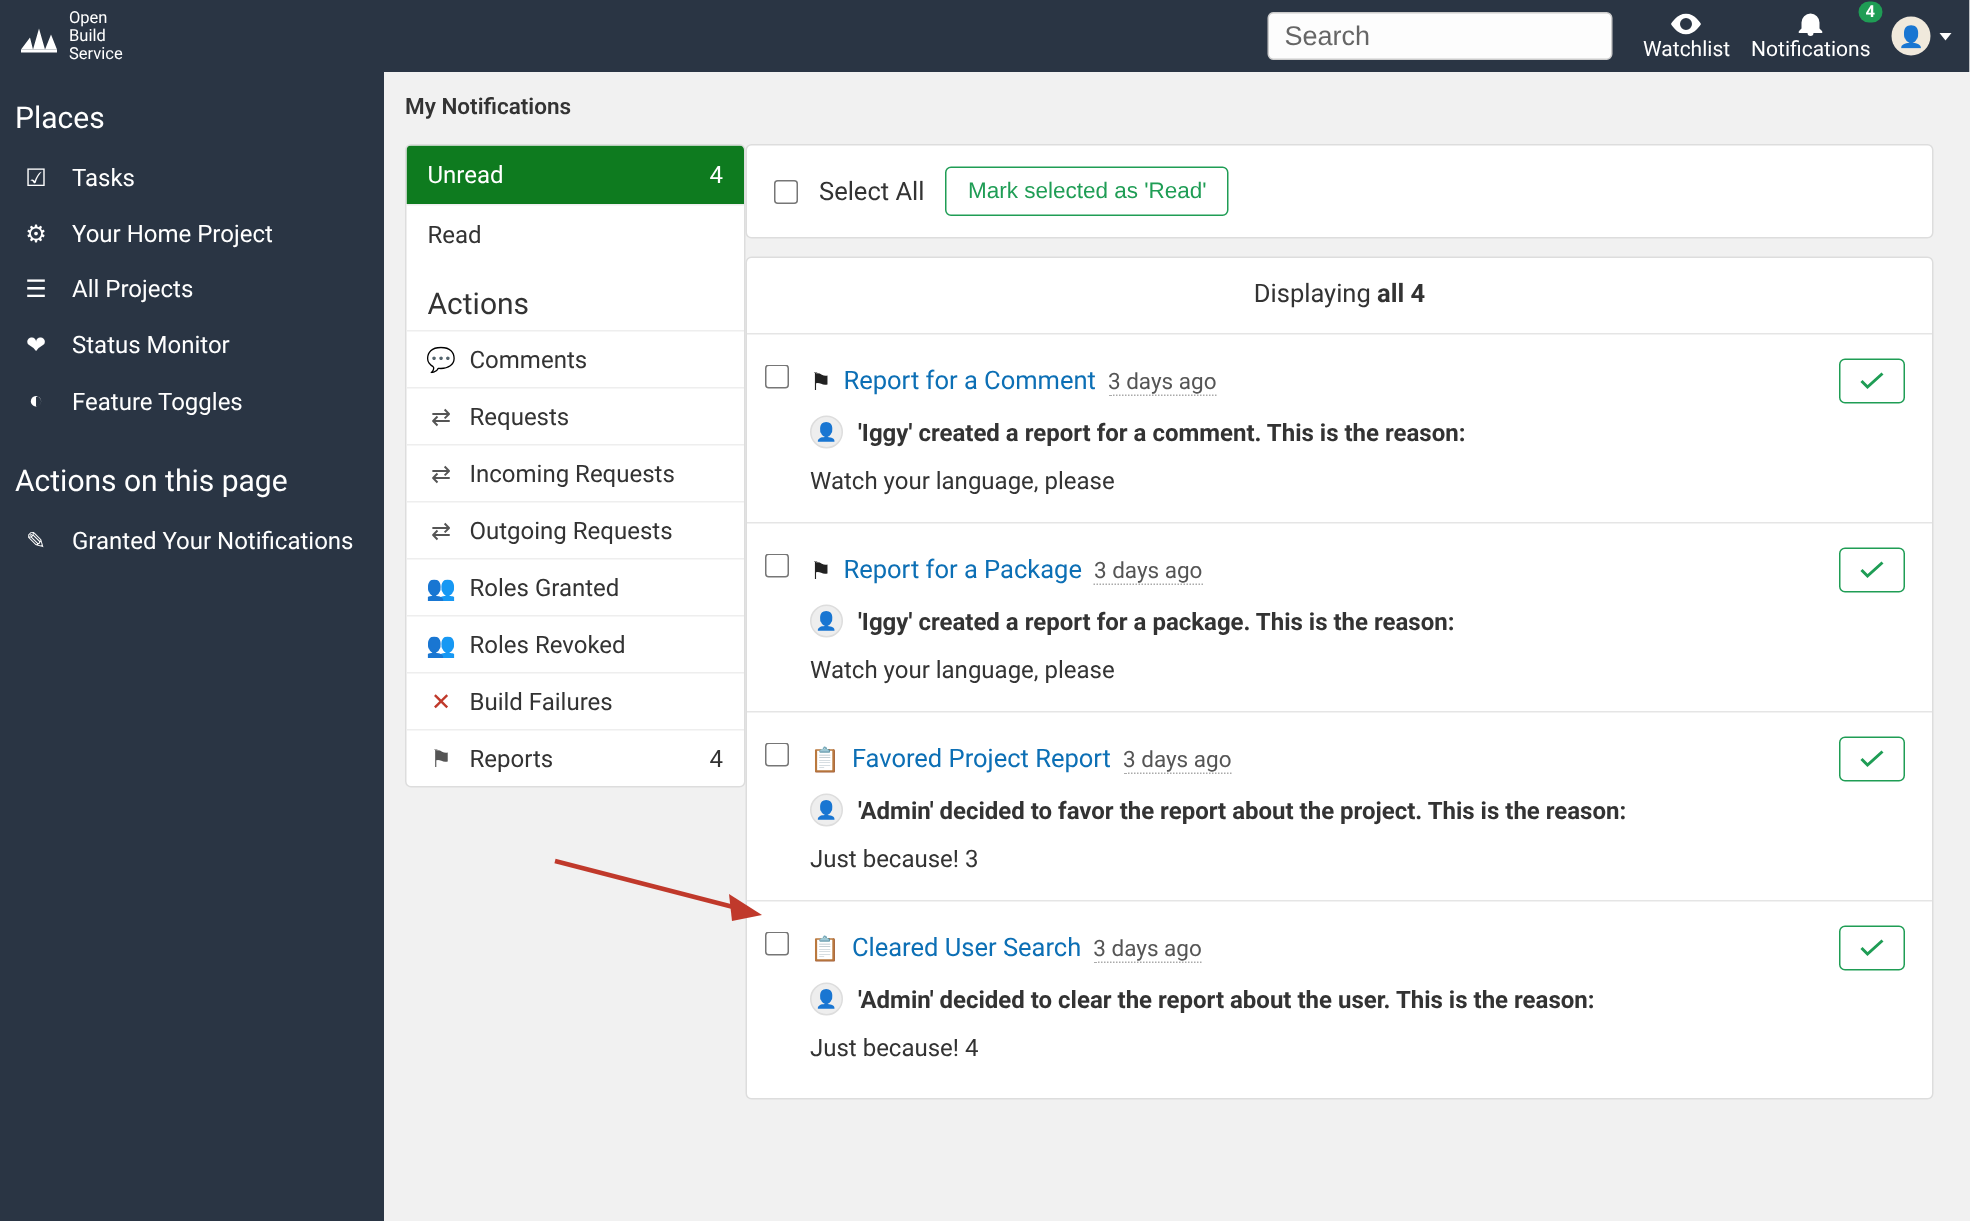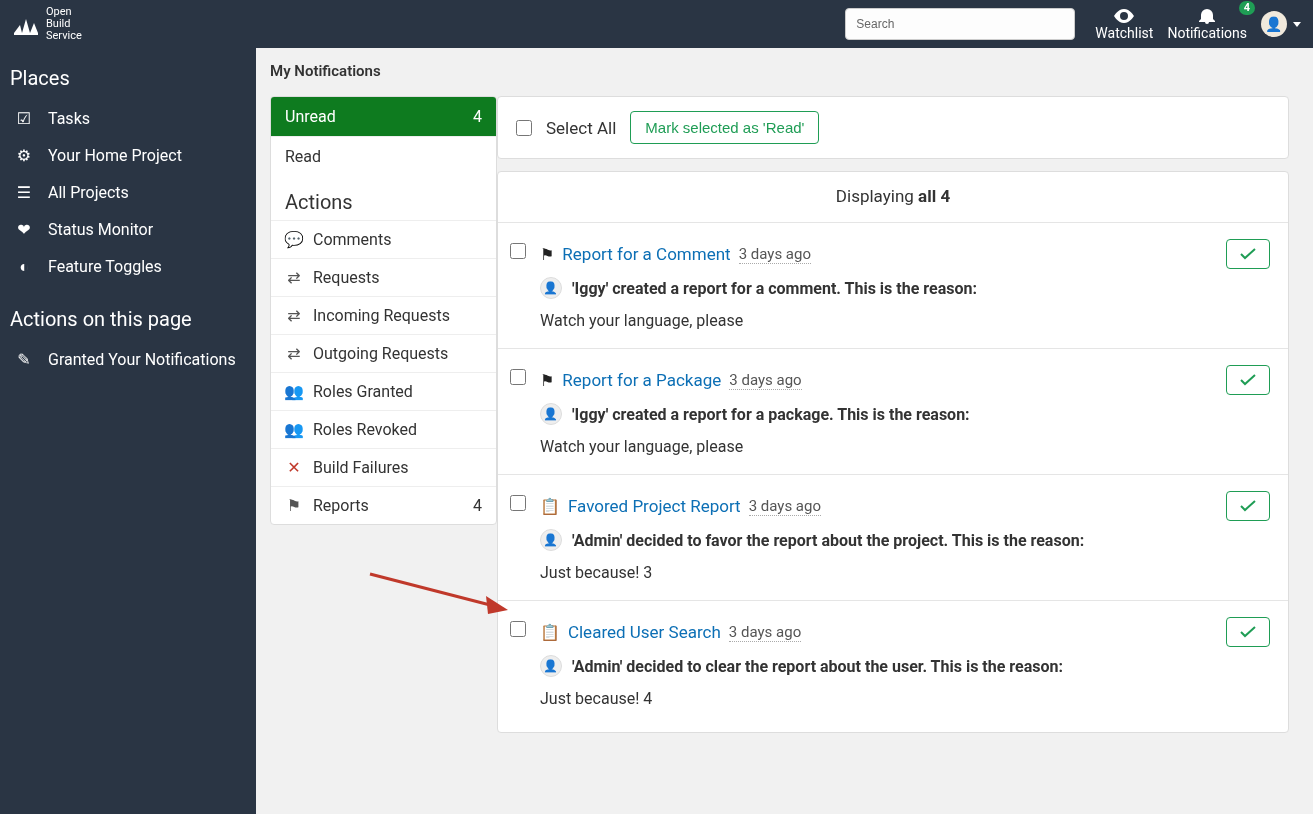--- a/index.html
+++ b/index.html
@@ -2,21 +2,21 @@
 <html><head>
 <meta charset="utf-8">
 <style>
 * { margin: 0; padding: 0; box-sizing: border-box; }
 body { font-family: -apple-system, BlinkMacSystemFont, "Segoe UI", Roboto, sans-serif; background: #f1f1f1; color: #333; }
 
 .topbar { background: #2a3544; height: 48px; display: flex; align-items: center; padding: 0 12px; }
 .logo { display: flex; align-items: center; gap: 6px; color: #fff; font-size: 11px; line-height: 1.1; }
 .logo svg { flex-shrink: 0; }
 .search-wrap { margin-left: auto; }
-.search-input { width: 230px; height: 32px; padding: 4px 10px; border: 1px solid #ccc; border-radius: 4px; font-size: 12px; background: #fdfdfd; color: #333; }
+.search-input { width: 230px; height: 32px; padding: 4px 10px; border: 1px solid #ccc; border-radius: 4px; font-size: 18px; background: #fdfdfd; color: #333; }
 .search-input::placeholder { color: #666; }
 .top-actions { display: flex; align-items: center; gap: 14px; margin-left: 20px; }
 .top-action { display: flex; flex-direction: column; align-items: center; color: #fff; font-size: 14px; cursor: pointer; position: relative; }
 .top-action .iconrow { height: 18px; display:flex; align-items:center; justify-content:center; }
 .badge { position: absolute; top: -6px; right: -8px; background: #1f9d55; color: #fff; font-size: 11px; font-weight: bold; padding: 0 5px; border-radius: 8px; line-height: 14px; }
 .user-menu { display: flex; align-items: center; gap: 6px; cursor: pointer; }
 .avatar { width: 26px; height: 26px; border-radius: 50%; background: #f0e9dc; display:flex; align-items:center; justify-content:center; font-size:14px; }
 .caret { width: 0; height: 0; border-left: 4px solid transparent; border-right: 4px solid transparent; border-top: 5px solid #fff; }
 
 .layout { display: flex; min-height: calc(100vh - 48px); }

